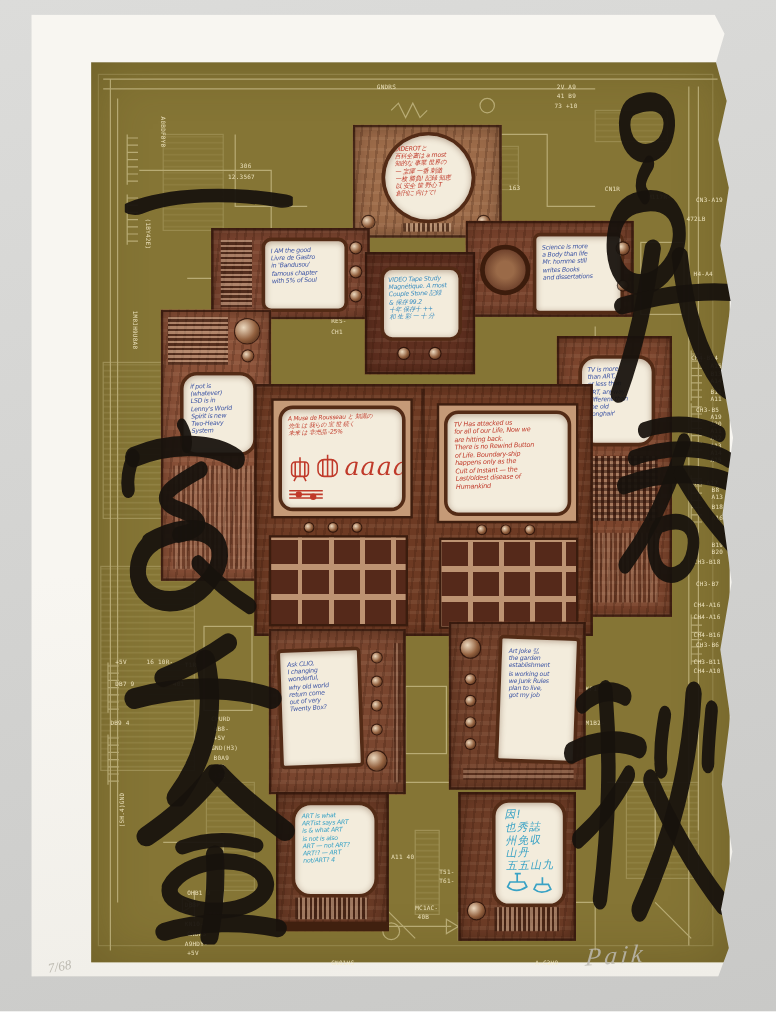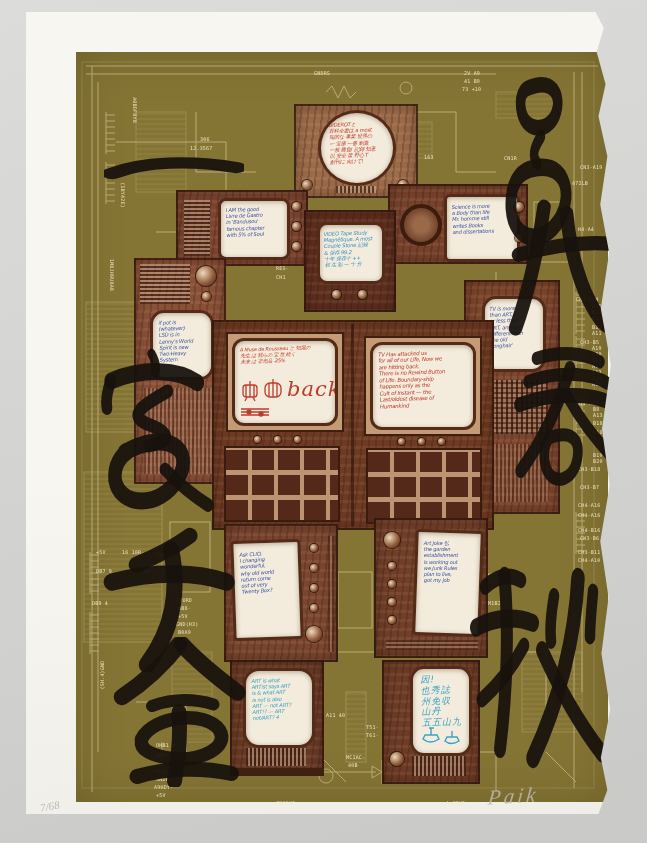--- a/index.html
+++ b/index.html
@@ -259,21 +259,21 @@
               <g stroke="#c03a2a" fill="none" stroke-width="1.3">
                 <rect x="4" y="12" width="14" height="12" rx="3"></rect>
                   <path d="M7,12 V24 M11,12 V24 M15,12 V24 M11,8 V12 M8,24 l-2,4 M14,24 l2,4"></path>
                 <rect x="26" y="10" width="16" height="14" rx="5"></rect>
                   <path d="M30,10 V24 M34,10 V24 M38,10 V24 M34,6 V10"></path>
                 <path d="M2,36 H30 M2,39 H30 M2,42 H30"></path>
                   <circle cx="10" cy="39" r="2" fill="#c03a2a"></circle>
                   <circle cx="22" cy="41" r="2" fill="#c03a2a"></circle>
               </g>
             </svg>
-            <div class="abs aaaa" style="left:52px;top:38px">back</div>
+            <div class="abs aaaa" style="left:52px;top:38px">aaaa</div>
           </div>
         </div>
         <div class="abs frame" style="left:154px;top:18px;width:114px;height:96px">
           <div class="abs screen" style="left:4px;top:4px;width:100px;height:82px;border-radius:12px">
             <div class="note red" style="font-size:5.4px;padding:5px 2px 0 6px">TV Has attacked us
 for all of our Life, Now we
 are hitting back.
 There is no Rewind Button
 of Life. Boundary-ship
 happens only as the

